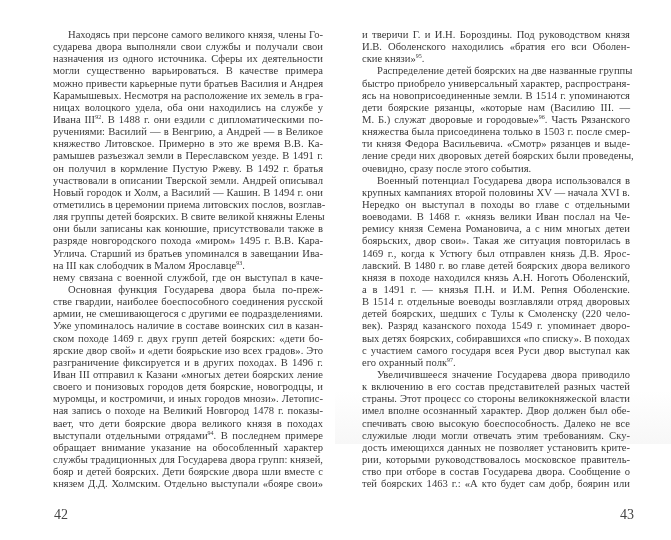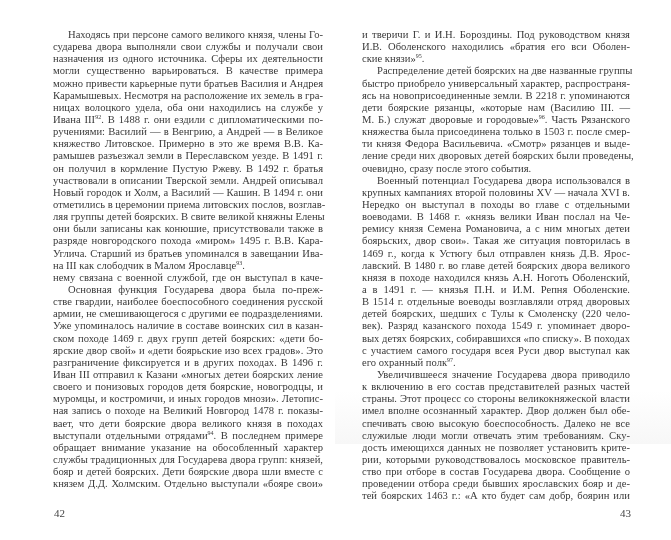--- a/index.html
+++ b/index.html
@@ -10,21 +10,21 @@
   .page { position: absolute; top: 0; height: 444px; }
   .page.left { left: 0; width: 335px; }
   .page.right { left: 335px; width: 336px; background: linear-gradient(to bottom, #fff 0%, #fff 88%, #f7f7f7 100%); }
   .col { position: absolute; top: 29px; font-size: 10.6px; line-height: 12.15px; }
   .page.left .col { left: 53px; width: 270px; }
   .page.right .col { left: 27px; width: 268px; }
   .line { display: block; white-space: nowrap; text-align: justify; text-align-last: justify; height: 12.15px; overflow: visible; }
   .line.last { text-align-last: left; }
   .line.indent { padding-left: 15px; }
   sup { font-size: 6px; line-height: 0; vertical-align: 4px; }
-  .pnum { position: absolute; top: 507px; font-size: 11px; color: #444; }
+  .pnum { position: absolute; top: 507px; font-size: 14px; color: #444; }
   .page.left .pnum { left: 54px; }
   .page.right .pnum { left: 285px; }
 </style>
 </head>
 <body>
 
 <div class="page left">
   <div class="col" id="left-col">
       <span class="line indent"><span>Находясь при персоне самого великого князя, члены Го-</span></span>
       <span class="line"><span>сударева двора выполняли свои службы и получали свои</span></span>
@@ -68,21 +68,21 @@
   <div class="pnum">42</div>
 </div>
 
 <div class="page right">
   <div class="col" id="right-col">
       <span class="line"><span>и тверичи Г. и И.Н. Бороздины. Под руководством князя</span></span>
       <span class="line"><span>И.В. Оболенского находились «братия его вси Оболен-</span></span>
       <span class="line last"><span>ские князи»</span><sup>95</sup><span>.</span></span>
       <span class="line indent"><span>Распределение детей боярских на две названные группы</span></span>
       <span class="line"><span>быстро приобрело универсальный характер, распространя-</span></span>
-      <span class="line"><span>ясь на новоприсоединенные земли. В 2218 г. упоминаются</span></span>
+      <span class="line"><span>ясь на новоприсоединенные земли. В 1514 г. упоминаются</span></span>
       <span class="line"><span>дети боярские рязанцы, «которые нам (Василию III. —</span></span>
       <span class="line" style="text-align-last: justify;"><span>М. Б.) служат дворовые и городовые»</span><sup>96</sup><span>. Часть Рязанского</span></span>
       <span class="line"><span>княжества была присоединена только в 1503 г. после смер-</span></span>
       <span class="line"><span>ти князя Федора Васильевича. «Смотр» рязанцев и выде-</span></span>
       <span class="line"><span>ление среди них дворовых детей боярских были проведены,</span></span>
       <span class="line last"><span>очевидно, сразу после этого события.</span></span>
       <span class="line indent"><span>Военный потенциал Государева двора использовался в</span></span>
       <span class="line"><span>крупных кампаниях второй половины XV — начала XVI в.</span></span>
       <span class="line"><span>Нередко он выступал в походы во главе с отдельными</span></span>
       <span class="line"><span>воеводами. В 1468 г. «князь велики Иван послал на Че-</span></span>
@@ -100,17 +100,16 @@
       <span class="line last"><span>его охранный полк</span><sup>97</sup><span>.</span></span>
       <span class="line indent"><span>Увеличившееся значение Государева двора приводило</span></span>
       <span class="line"><span>к включению в его состав представителей разных частей</span></span>
       <span class="line"><span>страны. Этот процесс со стороны великокняжеской власти</span></span>
       <span class="line"><span>имел вполне осознанный характер. Двор должен был обе-</span></span>
       <span class="line"><span>спечивать свою высокую боеспособность. Далеко не все</span></span>
       <span class="line"><span>служилые люди могли отвечать этим требованиям. Ску-</span></span>
       <span class="line"><span>дость имеющихся данных не позволяет установить крите-</span></span>
       <span class="line"><span>рии, которыми руководствовалось московское правитель-</span></span>
       <span class="line"><span>ство при отборе в состав Государева двора. Сообщение о</span></span>
-      <span class="line"><span>проведении отбора среди бывших ярославских бояр и де-</span></span>
       <span class="line"><span>тей боярских 1463 г.: «А кто будет сам добр, боярин или</span></span>
     </div>
   <div class="pnum">43</div>
 </div>
 
 </body></html>

